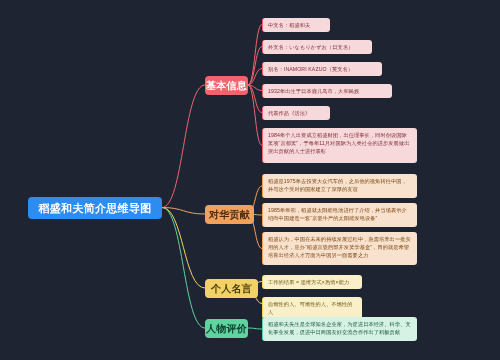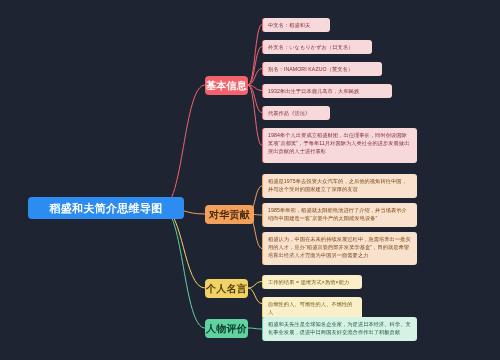--- a/index.html
+++ b/index.html
@@ -103,30 +103,30 @@
       <path d="M162,207.5 C183.5,207.5 183.5,214 205,214" fill="none" stroke="#f2a05a" stroke-width="1"></path>
       <path d="M248,214 C255,214 255,186 262,186" fill="none" stroke="#f2a05a" stroke-width="1"></path>
       <path d="M248,214 C255,214 255,215 262,215" fill="none" stroke="#f2a05a" stroke-width="1"></path>
       <path d="M248,214 C255,214 255,248.5 262,248.5" fill="none" stroke="#f2a05a" stroke-width="1"></path>
       <path d="M162,207.5 C183.5,207.5 183.5,288 205,288" fill="none" stroke="#f2d264" stroke-width="1"></path>
       <path d="M248,288 C255,288 255,281.5 262,281.5" fill="none" stroke="#f2d264" stroke-width="1"></path>
       <path d="M248,288 C255,288 255,303.5 262,303.5" fill="none" stroke="#f2d264" stroke-width="1"></path>
       <path d="M162,207.5 C183.5,207.5 183.5,328 205,328" fill="none" stroke="#5fd3a0" stroke-width="1"></path>
       <path d="M248,328 C255,328 255,329 262,329" fill="none" stroke="#5fd3a0" stroke-width="1"></path>
     </svg>
-<div class="node root-node" style="left: 28px; top: 197px; width: 156px; min-height: 21px; display: flex; align-items: center; justify-content: center;">稻盛和夫简介思维导图</div>
+<div class="node root-node" style="left: 28px; top: 197px; width: 134px; min-height: 21px; display: flex; align-items: center; justify-content: center;">稻盛和夫简介思维导图</div>
     <div class="node branch-node branch-red" style="left: 205px; top: 76px; width: 43px; min-height: 18px; display: flex; align-items: center; justify-content: center;">基本信息</div>
     <div class="node leaf-node leaf-red" style="left: 262px; top: 18px; width: 68px; min-height: 13px;">中文名：稻盛和夫</div>
     <div class="node leaf-node leaf-red" style="left: 262px; top: 40px; width: 110px; min-height: 13px;">外文名：いなもりかずお（日文名）</div>
     <div class="node leaf-node leaf-red" style="left: 262px; top: 62px; width: 120px; min-height: 13px;">别名：INAMORI KAZUO（英文名）</div>
     <div class="node leaf-node leaf-red" style="left: 262px; top: 84px; width: 130px; min-height: 13px;">1932年出生于日本鹿儿岛市，大和民族</div>
     <div class="node leaf-node leaf-red" style="left: 262px; top: 106px; width: 68px; min-height: 13px;">代表作品《活法》</div>
     <div class="node leaf-node leaf-red" style="left: 262px; top: 128px; width: 155px; min-height: 35px;">1984年个人出资成立稻盛财团，出任理事长，同时创设国际奖项“京都奖”，于每年11月对国际为人类社会的进步发展做出突出贡献的人士进行表彰</div>
     <div class="node branch-node branch-orange" style="left: 205px; top: 205px; width: 49px; min-height: 18px; display: flex; align-items: center; justify-content: center;">对华贡献</div>
     <div class="node leaf-node leaf-orange" style="left: 262px; top: 174px; width: 155px; min-height: 24px;">稻盛是1975年去投资大众汽车的，之后他的视角转往中国，并与这个受对的国家建立了深厚的友谊</div>
     <div class="node leaf-node leaf-orange" style="left: 262px; top: 203px; width: 155px; min-height: 24px;">1985年年初，稻盛就太阳能电池进行了介绍，并当场表示介绍向中国建造一套“京瓷牛产的太阳能发电设备”</div>
     <div class="node leaf-node leaf-orange" style="left: 262px; top: 232px; width: 155px; min-height: 33px;">稻盛认为，中国在未来的持续发展过程中，急需培养出一批实用的人才，应办“稻盛京瓷西部开发奖学基金”，目的就是希望培育出经济人才万面为中国另一面需要之力</div>
-    <div class="node branch-node branch-yellow" style="left: 205px; top: 279px; width: 43px; min-height: 18px; display: flex; align-items: center; justify-content: center;">个人名言</div>
+    <div class="node branch-node branch-yellow" style="left: 205px; top: 279px; width: 53px; min-height: 18px; display: flex; align-items: center; justify-content: center;">个人名言</div>
     <div class="node leaf-node leaf-yellow" style="left: 262px; top: 275px; width: 100px; min-height: 13px;">工作的结果 = 思维方式×热情×能力</div>
     <div class="node leaf-node leaf-yellow" style="left: 262px; top: 297px; width: 100px; min-height: 13px;">自燃性的人、可燃性的人、不燃性的人</div>
     <div class="node branch-node branch-green" style="left: 205px; top: 319px; width: 43px; min-height: 18px; display: flex; align-items: center; justify-content: center;">人物评价</div>
     <div class="node leaf-node leaf-green" style="left: 262px; top: 317px; width: 155px; min-height: 24px;">稻盛和夫先生是全球知名企业家，为促进日本经济、科学、文化事业发展，促进中日两国友好交流合作作出了积极贡献</div>
   </div>
 
 </body></html>

